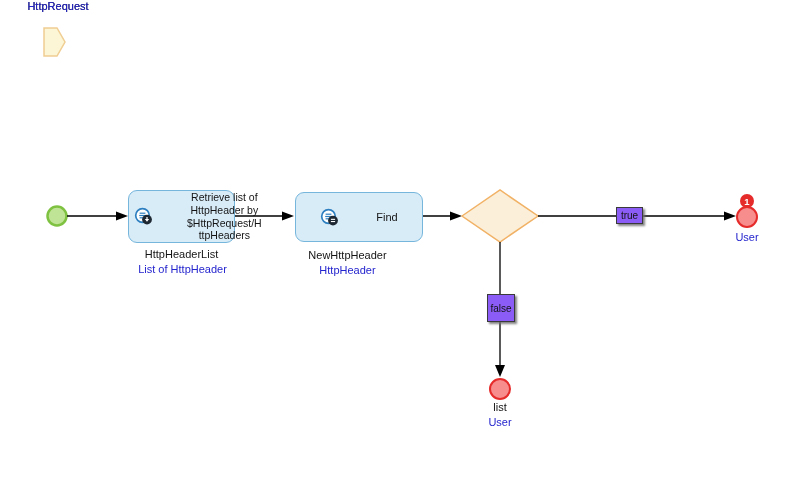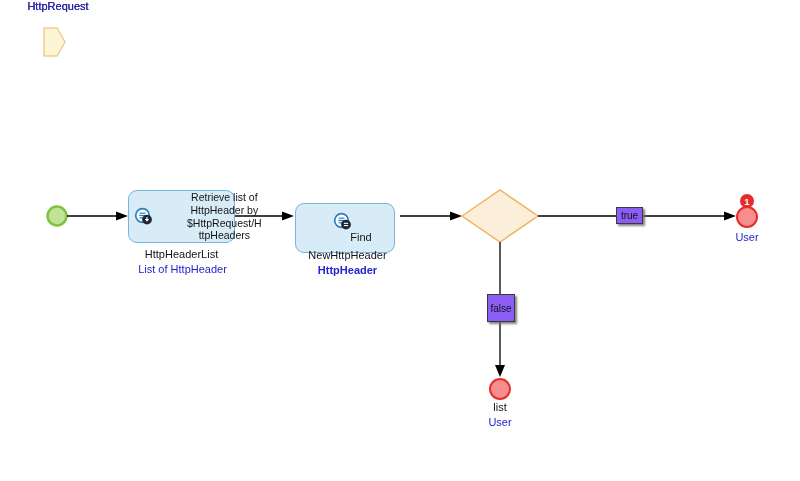--- a/index.html
+++ b/index.html
@@ -82,34 +82,34 @@
     <div class="task-text">
       <span class="tl">Retrieve list of</span>
       <span class="tl">HttpHeader by</span>
       <span class="tl">$HttpRequest/H</span>
       <span class="tl">ttpHeaders</span>
     </div>
   </div>
   <div class="nlabel" style="left:121px; top:248px; width:121px;">HttpHeaderList</div>
   <div class="tlabel" style="left:102px; top:263px; width:161px;">List of HttpHeader</div>
 
-  <div class="task center" style="left:295px; top:203px; width:100px; height:50px;flex-direction:column;">
+  <div class="task center" style="left:295px; top:192px; width:128px; height:50px;">
     <svg class="task-icon" width="19" height="19" viewBox="0 0 19 19">
       <circle cx="8.5" cy="8.5" r="6.8" fill="#ffffff" stroke="#2E7FC0" stroke-width="1.7"></circle>
       <line x1="5.6" y1="6.2" x2="11.4" y2="6.2" stroke="#2E7FC0" stroke-width="1.2"></line>
       <line x1="5.2" y1="8.5" x2="11.8" y2="8.5" stroke="#2E7FC0" stroke-width="1.2"></line>
       <line x1="5.6" y1="10.8" x2="9.6" y2="10.8" stroke="#2E7FC0" stroke-width="1.2"></line>
       <circle cx="13" cy="12.6" r="4.9" fill="#1E2833"></circle>
       <rect x="10.9" y="10.8" width="4.2" height="1.1" fill="#ffffff"></rect>
       <rect x="10.9" y="13" width="4.2" height="1.1" fill="#ffffff"></rect>
     </svg>
     <div class="task-text">Find</div>
   </div>
   <div class="nlabel" style="left:287px; top:249px; width:121px;">NewHttpHeader</div>
-  <div class="tlabel" style="left:287px; top:264px; width:121px;font-weight:bold;">HttpHeader</div>
+  <div class="tlabel" style="left:287px; top:264px; width:121px;">HttpHeader</div>
 
   <div class="cond" style="left:616px; top:207px; width:27px; height:17px;">true</div>
   <div class="cond" style="left:487px; top:294px; width:28px; height:28px;">false</div>
 
   <div class="tlabel" style="left:707px; top:231px; width:80px;">User</div>
   <div class="nlabel" style="left:460px; top:401px; width:80px;">list</div>
   <div class="tlabel" style="left:460px; top:416px; width:80px;">User</div>
 
 </div>
 

